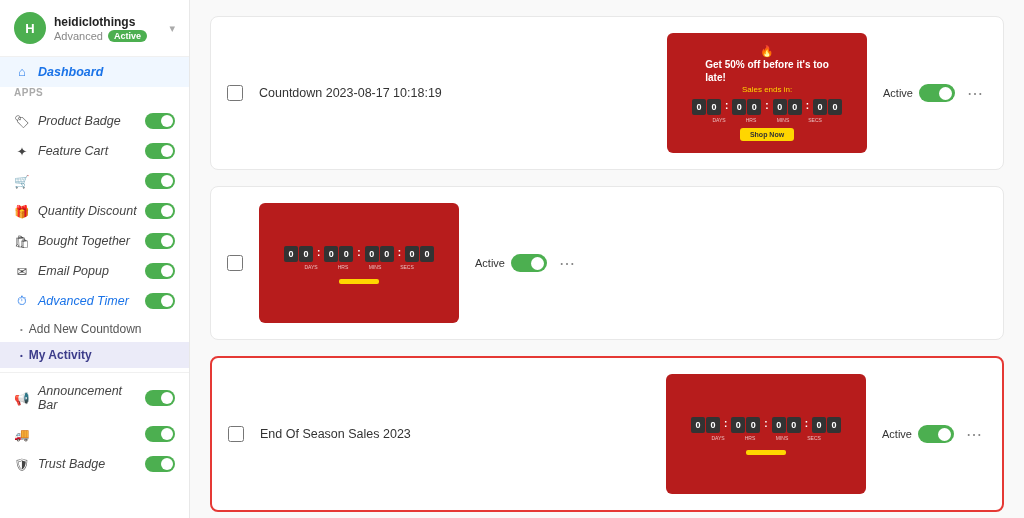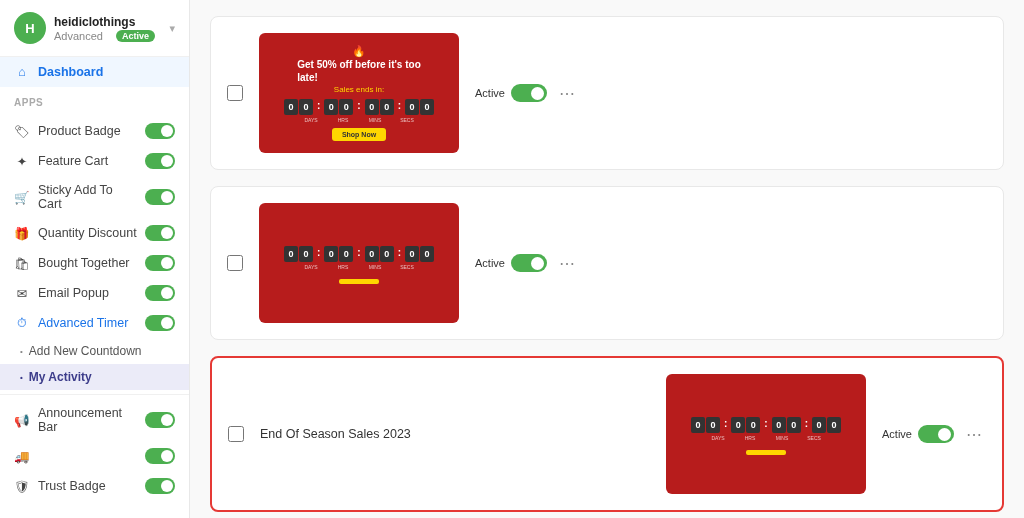--- a/index.html
+++ b/index.html
@@ -27,37 +27,37 @@
     .avatar {
       width: 32px; height: 32px;
       background: #4CAF50;
       border-radius: 50%;
       display: flex; align-items: center; justify-content: center;
       color: #fff; font-weight: 700; font-size: 13px;
       flex-shrink: 0;
     }
     .header-info { flex: 1; }
     .store-name { font-weight: 600; font-size: 12px; color: #222; }
-    .header-sub { display: flex; align-items: flex-end; gap: 13px; font-size: 11px; color: #888; margin-top: 1px; }
+    .header-sub { display: flex; align-items: flex-end; gap: 5px; font-size: 11px; color: #888; margin-top: 1px; }
     .badge-active { background: #4CAF50; color: #fff; font-size: 9px; font-weight: 700; padding: 1px 6px; border-radius: 8px; }
     .chevron-down { color: #aaa; font-size: 11px; }
 
-    .sidebar-section { padding: 10px 14px 4px; }
+    .sidebar-section { padding: 0 14px 4px; }
     .sidebar-section-label { font-size: 10px; color: #aaa; font-weight: 600; letter-spacing: 0.5px; text-transform: uppercase; margin-bottom: 4px; }
 
     .sidebar-item {
       display: flex; align-items: center; gap: 8px;
       padding: 7px 14px;
       color: #444; font-size: 12.5px; cursor: pointer;
       border-radius: 0;
       transition: background 0.15s;
     }
     .sidebar-item.active { background: #f0f7ff; color: #1a73e8; font-weight: 600; }
     .sidebar-item-icon { width: 16px; height: 16px; display: flex; align-items: center; justify-content: center; flex-shrink: 0; }
-    .sidebar-item-label { flex: 1; }
+    .sidebar-item-label { flex: 1; font-style: italic; }
     .toggle-wrap { margin-left: auto; }
 
     
     .toggle {
       position: relative; display: inline-block;
       width: 30px; height: 16px;
     }
     .toggle-slider {
       position: absolute; top: 0; left: 0; right: 0; bottom: 0;
       background: #4CAF50; border-radius: 8px; cursor: pointer;
@@ -229,21 +229,20 @@
   <div class="sidebar-item">
     <span class="sidebar-item-icon">✦</span>
     <span class="sidebar-item-label">Feature Cart</span>
     <label class="toggle toggle-wrap">
         <div class="toggle-slider"></div>
       </label>
   </div>
 
   <div class="sidebar-item">
     <span class="sidebar-item-icon">🛒</span>
-    <span class="sidebar-item-label">Sticky Add To Cart</span>
     <label class="toggle toggle-wrap">
         <div class="toggle-slider"></div>
       </label>
   </div>
 
   <div class="sidebar-item">
     <span class="sidebar-item-icon">🎁</span>
     <span class="sidebar-item-label">Quantity Discount</span>
     <label class="toggle toggle-wrap">
         <div class="toggle-slider"></div>
@@ -312,20 +311,23 @@
     
     
     
   </div>
 </nav>
 
 <main class="main-content">
 
   <div class="countdown-card">
     <input type="checkbox" class="card-checkbox" style="">
+    <div class="card-info">
+      <div class="card-title">Countdown 2023-08-17 10:18:19</div>
+    </div>
     <div class="preview-box">
       <span class="preview-fire">🔥</span>
       <div class="preview-header-text">Get 50% off before it's too<br>late!</div>
       <div class="preview-sales-text">Sales ends in:</div>
       <div class="countdown-digits">
         <div class="digit-pair">
           <div class="digit-box">0</div>
           <div class="digit-box">0</div>
         </div>
         <span class="digit-sep">:</span>

